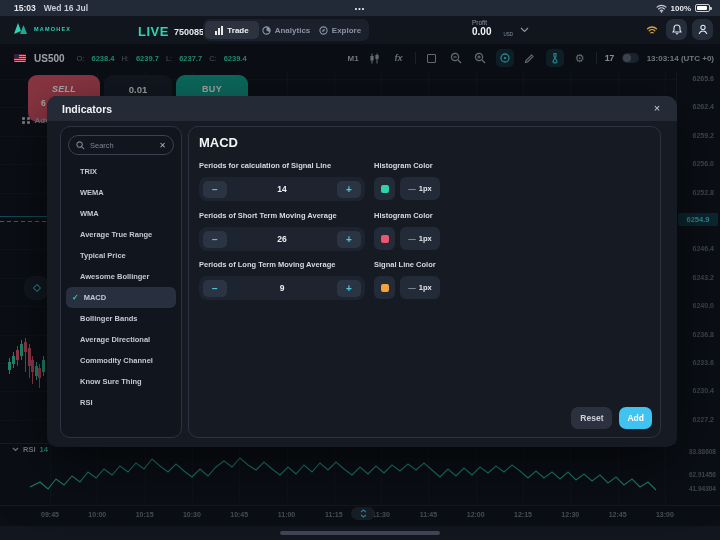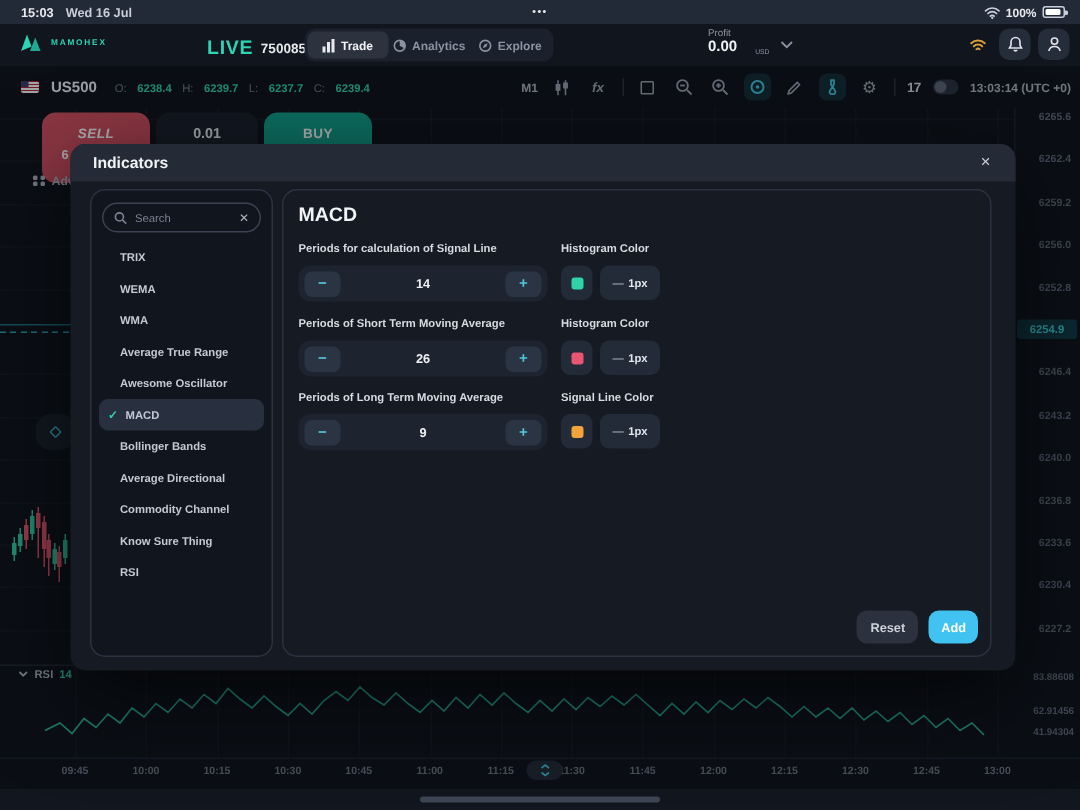--- a/index.html
+++ b/index.html
@@ -505,21 +505,24 @@
           <div class="ind-item">
             <span>WEMA</span>
           </div>
           <div class="ind-item">
             <span>WMA</span>
           </div>
           <div class="ind-item">
             <span>Average True Range</span>
           </div>
           <div class="ind-item">
-            <span>Awesome Oscillator</span>
+            <span>Typical Price</span>
+          </div>
+          <div class="ind-item">
+            <span>Awesome Bollinger</span>
           </div>
           <div class="ind-item selected">
             <span class="ind-check">✓</span>
             <span>MACD</span>
           </div>
           <div class="ind-item">
             <span>Bollinger Bands</span>
           </div>
           <div class="ind-item">
             <span>Average Directional</span>

